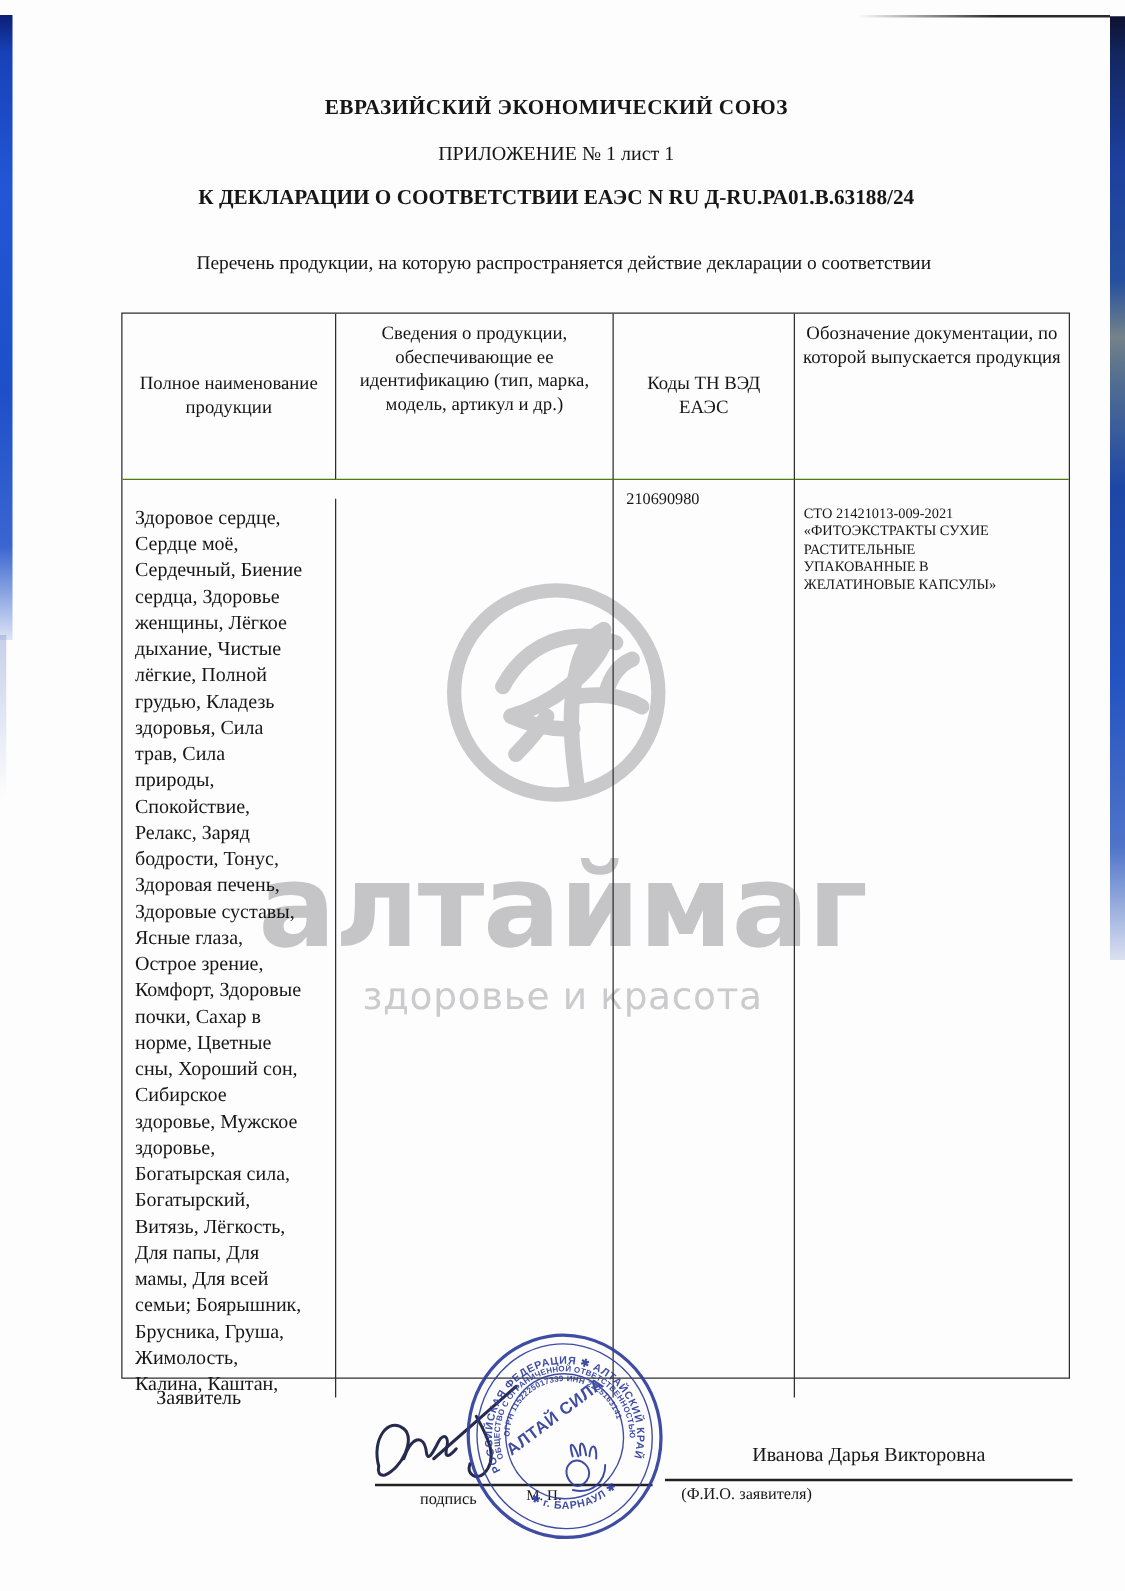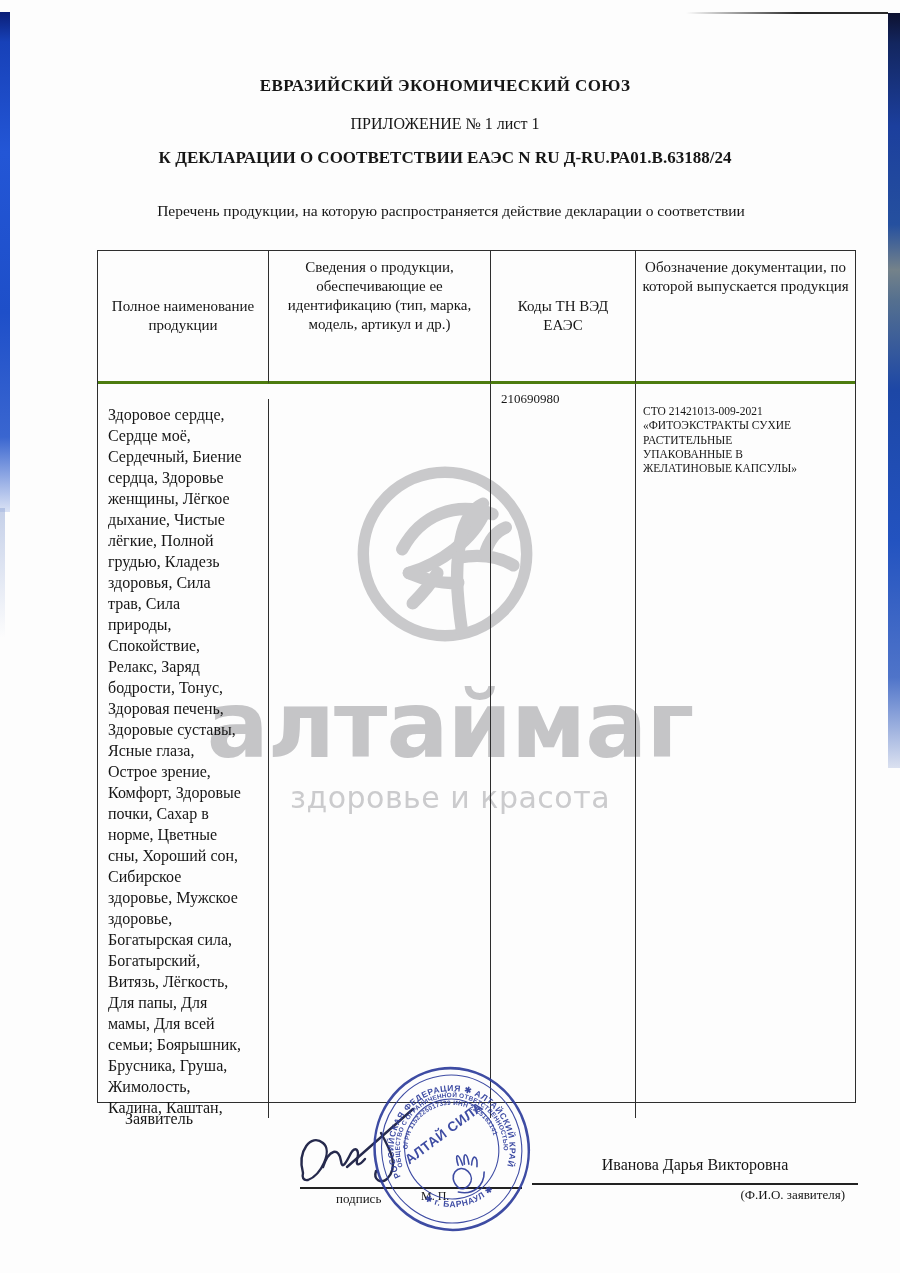--- a/index.html
+++ b/index.html
@@ -24,39 +24,39 @@
   .wm{position:absolute;z-index:1;}
   .wm-tree{left:350px;top:459px;width:190px;height:190px;}
   .wm-brand{left:0;width:900px;top:672px;text-align:center;
     font-family:"DejaVu Sans",sans-serif;font-weight:bold;font-size:92px;color:#c5c5c7;letter-spacing:-1px;}
   .wm-tagline{left:0;width:900px;top:780px;text-align:center;
     font-family:"DejaVu Sans",sans-serif;font-size:30px;color:#cbcbcd;letter-spacing:.5px;}
   
   .doc-table{position:absolute;left:97px;top:250px;width:757px;height:851px;z-index:2;
     display:grid;grid-template-columns:171px 222px 145px 1fr;grid-template-rows:133px 1fr;
     border:1.6px solid #2e2e2e;background:transparent;}
-  .cell{border-right:1px solid #2e2e2e;border-bottom:3px solid #4d7c0f;box-sizing:border-box;}
+  .cell{border-right:1px solid #2e2e2e;border-bottom:1px solid #4d7c0f;box-sizing:border-box;}
   .cell:nth-child(4n){border-right:none;}
   .cell.body{border-bottom:none;}
   .hcell{display:flex;justify-content:center;text-align:center;font-size:15px;line-height:19px;padding:6px;}
   .hcenter{align-items:center;}
   .htop{align-items:flex-start;padding-top:7px;}
   .preline{white-space:pre-line;margin-top:15px;}
   .c-products{font-size:16px;line-height:21px;padding:5px 4px 0 10px;}
   .c-code{font-size:13px;padding:7px 0 0 10px;}
   .c-doc{font-size:11.5px;line-height:14.3px;padding:5px 6px 0 7px;}
   
   .footer-el{position:absolute;z-index:3;}
   .lbl-applicant{left:88px;top:1110px;font-size:16px;font-weight:normal;margin-left:37px;}
   .sig-line{left:300px;top:1187px;width:222px;height:1.5px;background:#222;}
   .lbl-podpis{left:336px;top:1191px;font-size:13px;}
   .lbl-mp{left:421px;top:1189px;font-size:12px;}
   .name-line{left:532px;top:1183px;width:326px;height:1.5px;background:#222;}
   .applicant-name{left:545px;top:1156px;width:300px;text-align:center;font-size:16px;}
-  .lbl-fio{left:545px;top:1187px;width:300px;text-align:right;font-size:13px;}
+  .lbl-fio{left:545px;top:1187px;width:300px;text-align:left;font-size:13px;}
   .signature-svg{position:absolute;left:293px;top:1103px;z-index:4;}
   .stamp-svg{position:absolute;left:352px;top:1046px;z-index:5;transform:rotate(-9deg);opacity:.92;}
   .stamp-text{font-family:"Liberation Sans",sans-serif;font-weight:bold;fill:#2e3d9c;}
 </style>
 </head>
 <body>
 
 <div class="page">
 
   <div class="left-band"></div>

